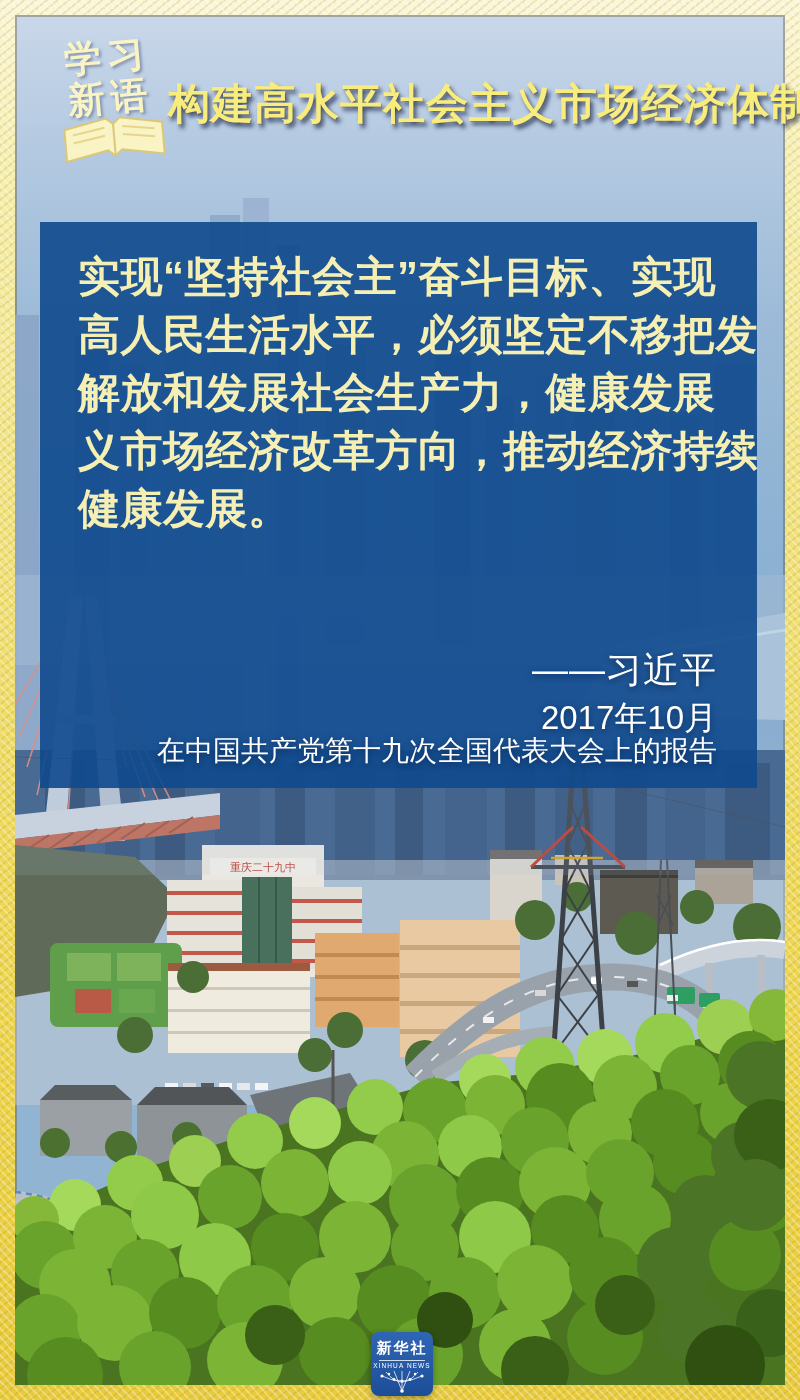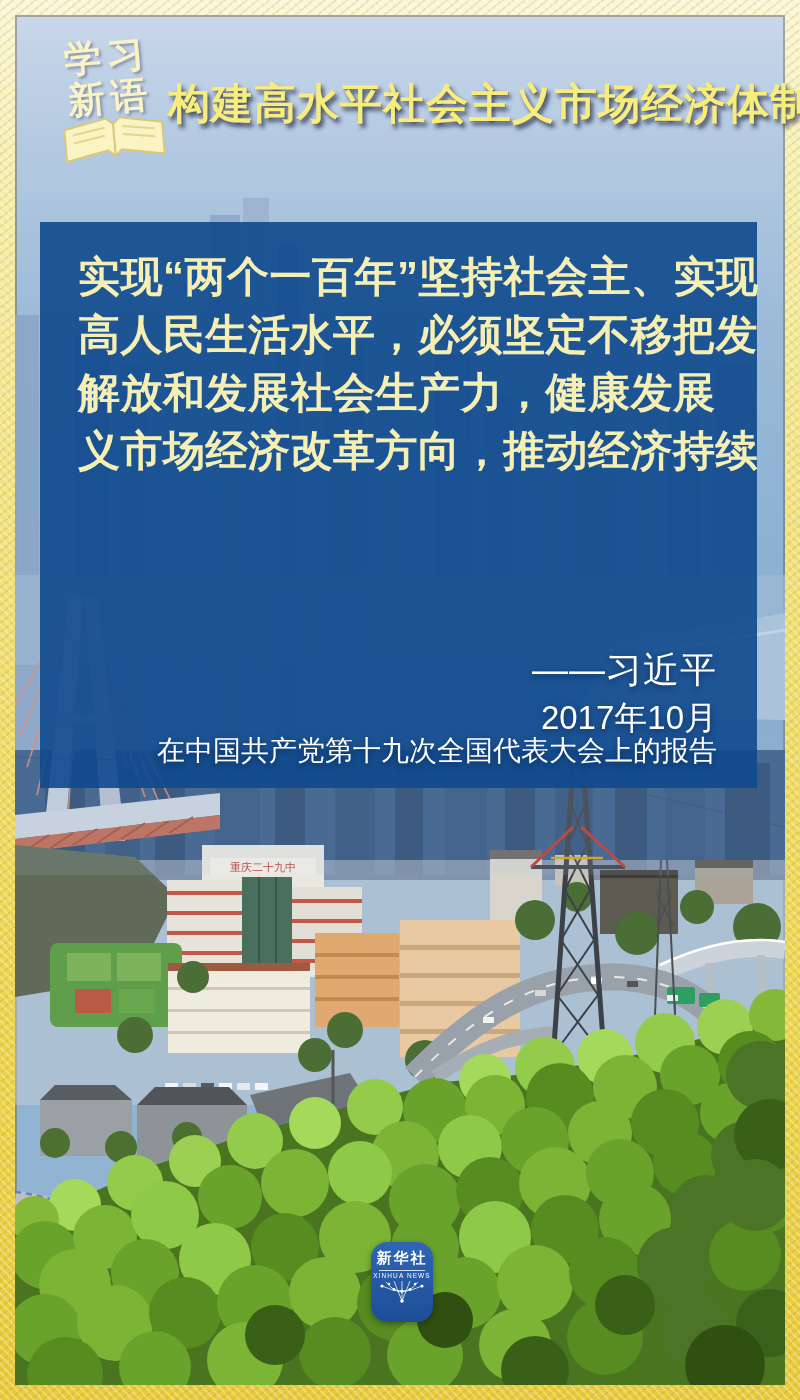--- a/index.html
+++ b/index.html
@@ -31,22 +31,22 @@
     background:rgba(14,73,141,0.9);box-sizing:border-box;padding:26px 38px;}
   .qline{font-size:42px;line-height:58px;font-weight:700;color:#f5efb4;
     letter-spacing:.5px;white-space:nowrap;}
   .attr{position:absolute;right:40px;text-align:right;color:#fff;
     text-shadow:0 2px 6px rgba(0,20,50,.55);white-space:nowrap;}
   .attr.author{top:424px;font-size:36px;font-weight:400;letter-spacing:1px;}
   .attr.date{top:474px;font-size:33px;}
   .attr.source{top:510px;font-size:28px;}
 
   
-  .xh{position:absolute;left:371px;top:1242px;width:62px;height:80px;z-index:3;
-    border-radius:16px;background:linear-gradient(180deg,#2f66b4,#1d4d97);
+  .xh{position:absolute;left:371px;top:1332px;width:62px;height:64px;z-index:3;
+    border-radius:8px;background:linear-gradient(180deg,#2f66b4,#1d4d97);
     box-shadow:0 2px 6px rgba(0,0,0,.35);text-align:center;color:#fff;overflow:hidden;}
   .xh .cn{font-size:15px;font-weight:700;letter-spacing:2px;margin-top:7px;}
   .xh .rule{width:46px;height:1px;background:rgba(255,255,255,.8);margin:2px auto 1px;}
   .xh .en{font-size:6.5px;letter-spacing:1.1px;}
   .xh svg{display:block;margin:1px auto 0;}
 </style>
 </head>
 <body>
 
 <div class="poster">
@@ -366,24 +366,25 @@
       <line x1="12" y1="16" x2="44" y2="11" stroke="#e4d68c" stroke-width="2"></line>
       <line x1="12" y1="24" x2="44" y2="19" stroke="#e4d68c" stroke-width="2"></line>
       <line x1="62" y1="11" x2="94" y2="16" stroke="#e4d68c" stroke-width="2"></line>
       <line x1="62" y1="19" x2="94" y2="24" stroke="#e4d68c" stroke-width="2"></line>
     </svg>
   </div>
 
   <div class="title">构建高水平社会主义市场经济体制</div>
 
   <div class="panel">
-    <div class="qline">实现“两个一百年”坚持社会主、实现</div>
+    <div class="qline">实现“坚持社会主”奋斗目标、实现</div>
     <div class="qline">高人民生活水平，必须坚定不移把发</div>
     <div class="qline">解放和发展社会生产力，健康发展</div>
     <div class="qline">义市场经济改革方向，推动经济持续</div>
+    <div class="qline">健康发展。</div>
     <div class="attr author">——习近平</div>
     <div class="attr date">2017年10月</div>
     <div class="attr source">在中国共产党第十九次全国代表大会上的报告</div>
   </div>
 
   <div class="xh">
     <div class="cn">新华社</div>
     <div class="rule"></div>
     <div class="en">XINHUA NEWS</div>
     <svg width="44" height="24" viewBox="0 0 44 24">

